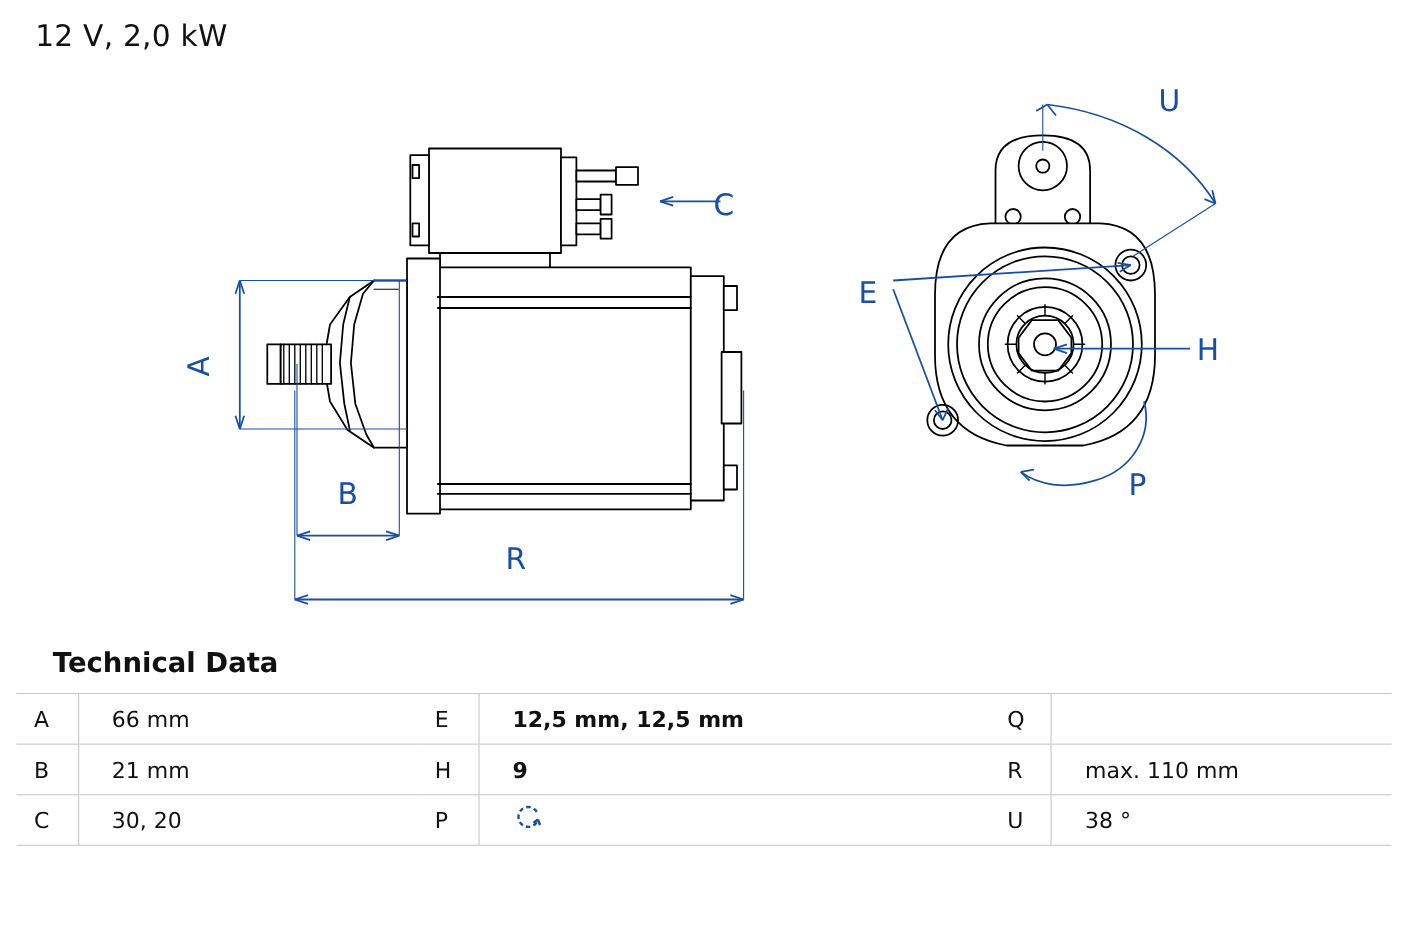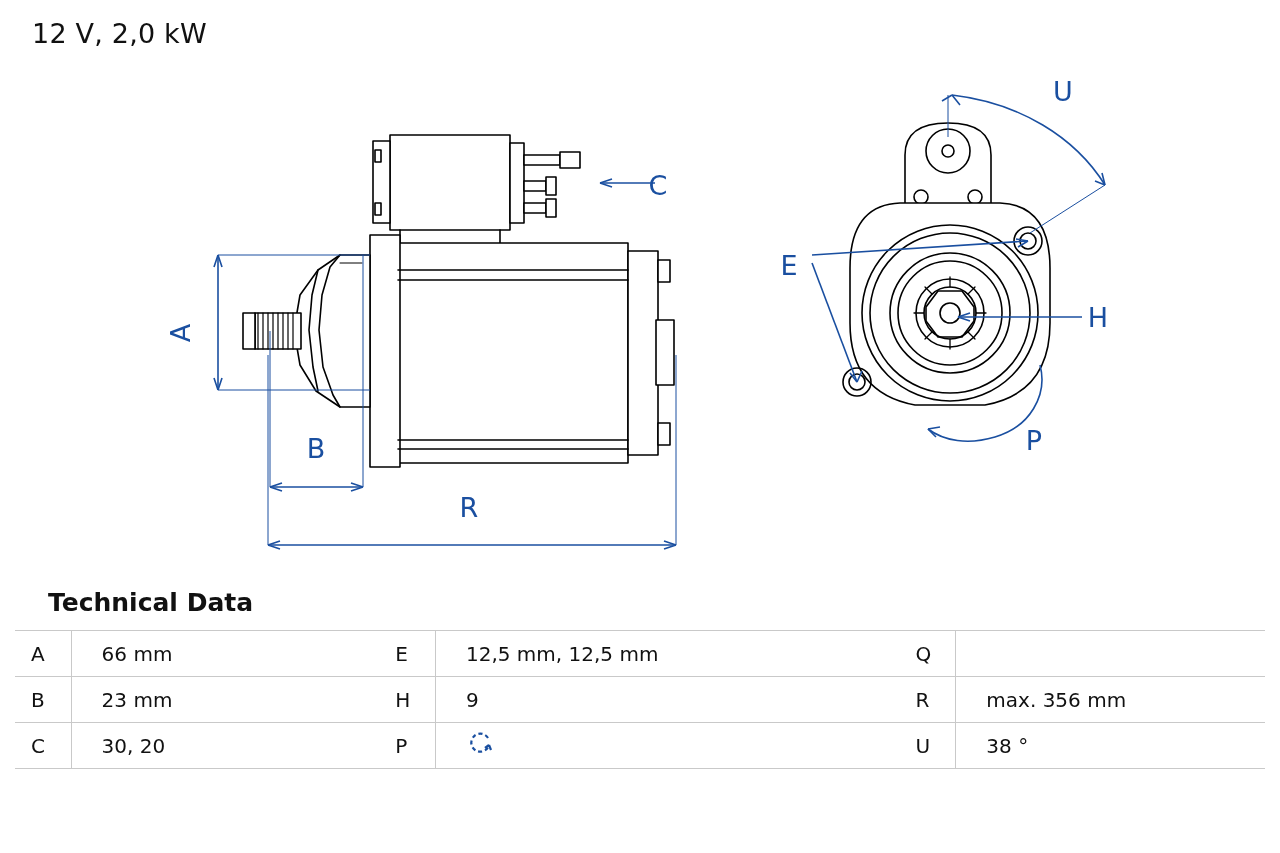--- a/index.html
+++ b/index.html
@@ -65,21 +65,21 @@
   }
   table.tech td.key {
     width: 42px;
     padding-left: 16px;
     border-right: 1px solid #c9c9c9;
   }
   table.tech td.val {
     padding-left: 30px;
   }
   table.tech td.v1 { width: 300px; }
-  table.tech td.v2 { width: 470px; }
+  table.tech td.v2 { width: 470px; font-weight: bold; }
   table.tech td.v3 { width: 300px; }
   .rot-icon { display:inline-block; vertical-align:middle; }
 </style>
 </head>
 <body>
 
 <div class="page">
 
   <div class="title">12 V, 2,0 kW</div>
 
@@ -230,25 +230,25 @@
       <tr>
         <td class="key">A</td>
         <td class="val v1">66 mm</td>
         <td class="key">E</td>
         <td class="val v2">12,5 mm, 12,5 mm</td>
         <td class="key">Q</td>
         <td class="val v3"></td>
       </tr>
       <tr>
         <td class="key">B</td>
-        <td class="val v1">23 mm</td>
+        <td class="val v1">21 mm</td>
         <td class="key">H</td>
         <td class="val v2">9</td>
         <td class="key">R</td>
-        <td class="val v3">max. 356 mm</td>
+        <td class="val v3">max. 110 mm</td>
       </tr>
       <tr>
         <td class="key">C</td>
         <td class="val v1">30, 20</td>
         <td class="key">P</td>
         <td class="val v2">
           <span class="rot-icon">
             <svg width="30" height="30" viewBox="0 0 30 30" xmlns="http://www.w3.org/2000/svg">
               <path d="M22 10 A9 9 0 1 0 23 17" fill="none" stroke="#1a4fa0" stroke-width="2.2" stroke-dasharray="4 3"></path>
               <path d="M23 17 L19 20 M23 17 L25 22" fill="none" stroke="#1a4fa0" stroke-width="2.2"></path>

